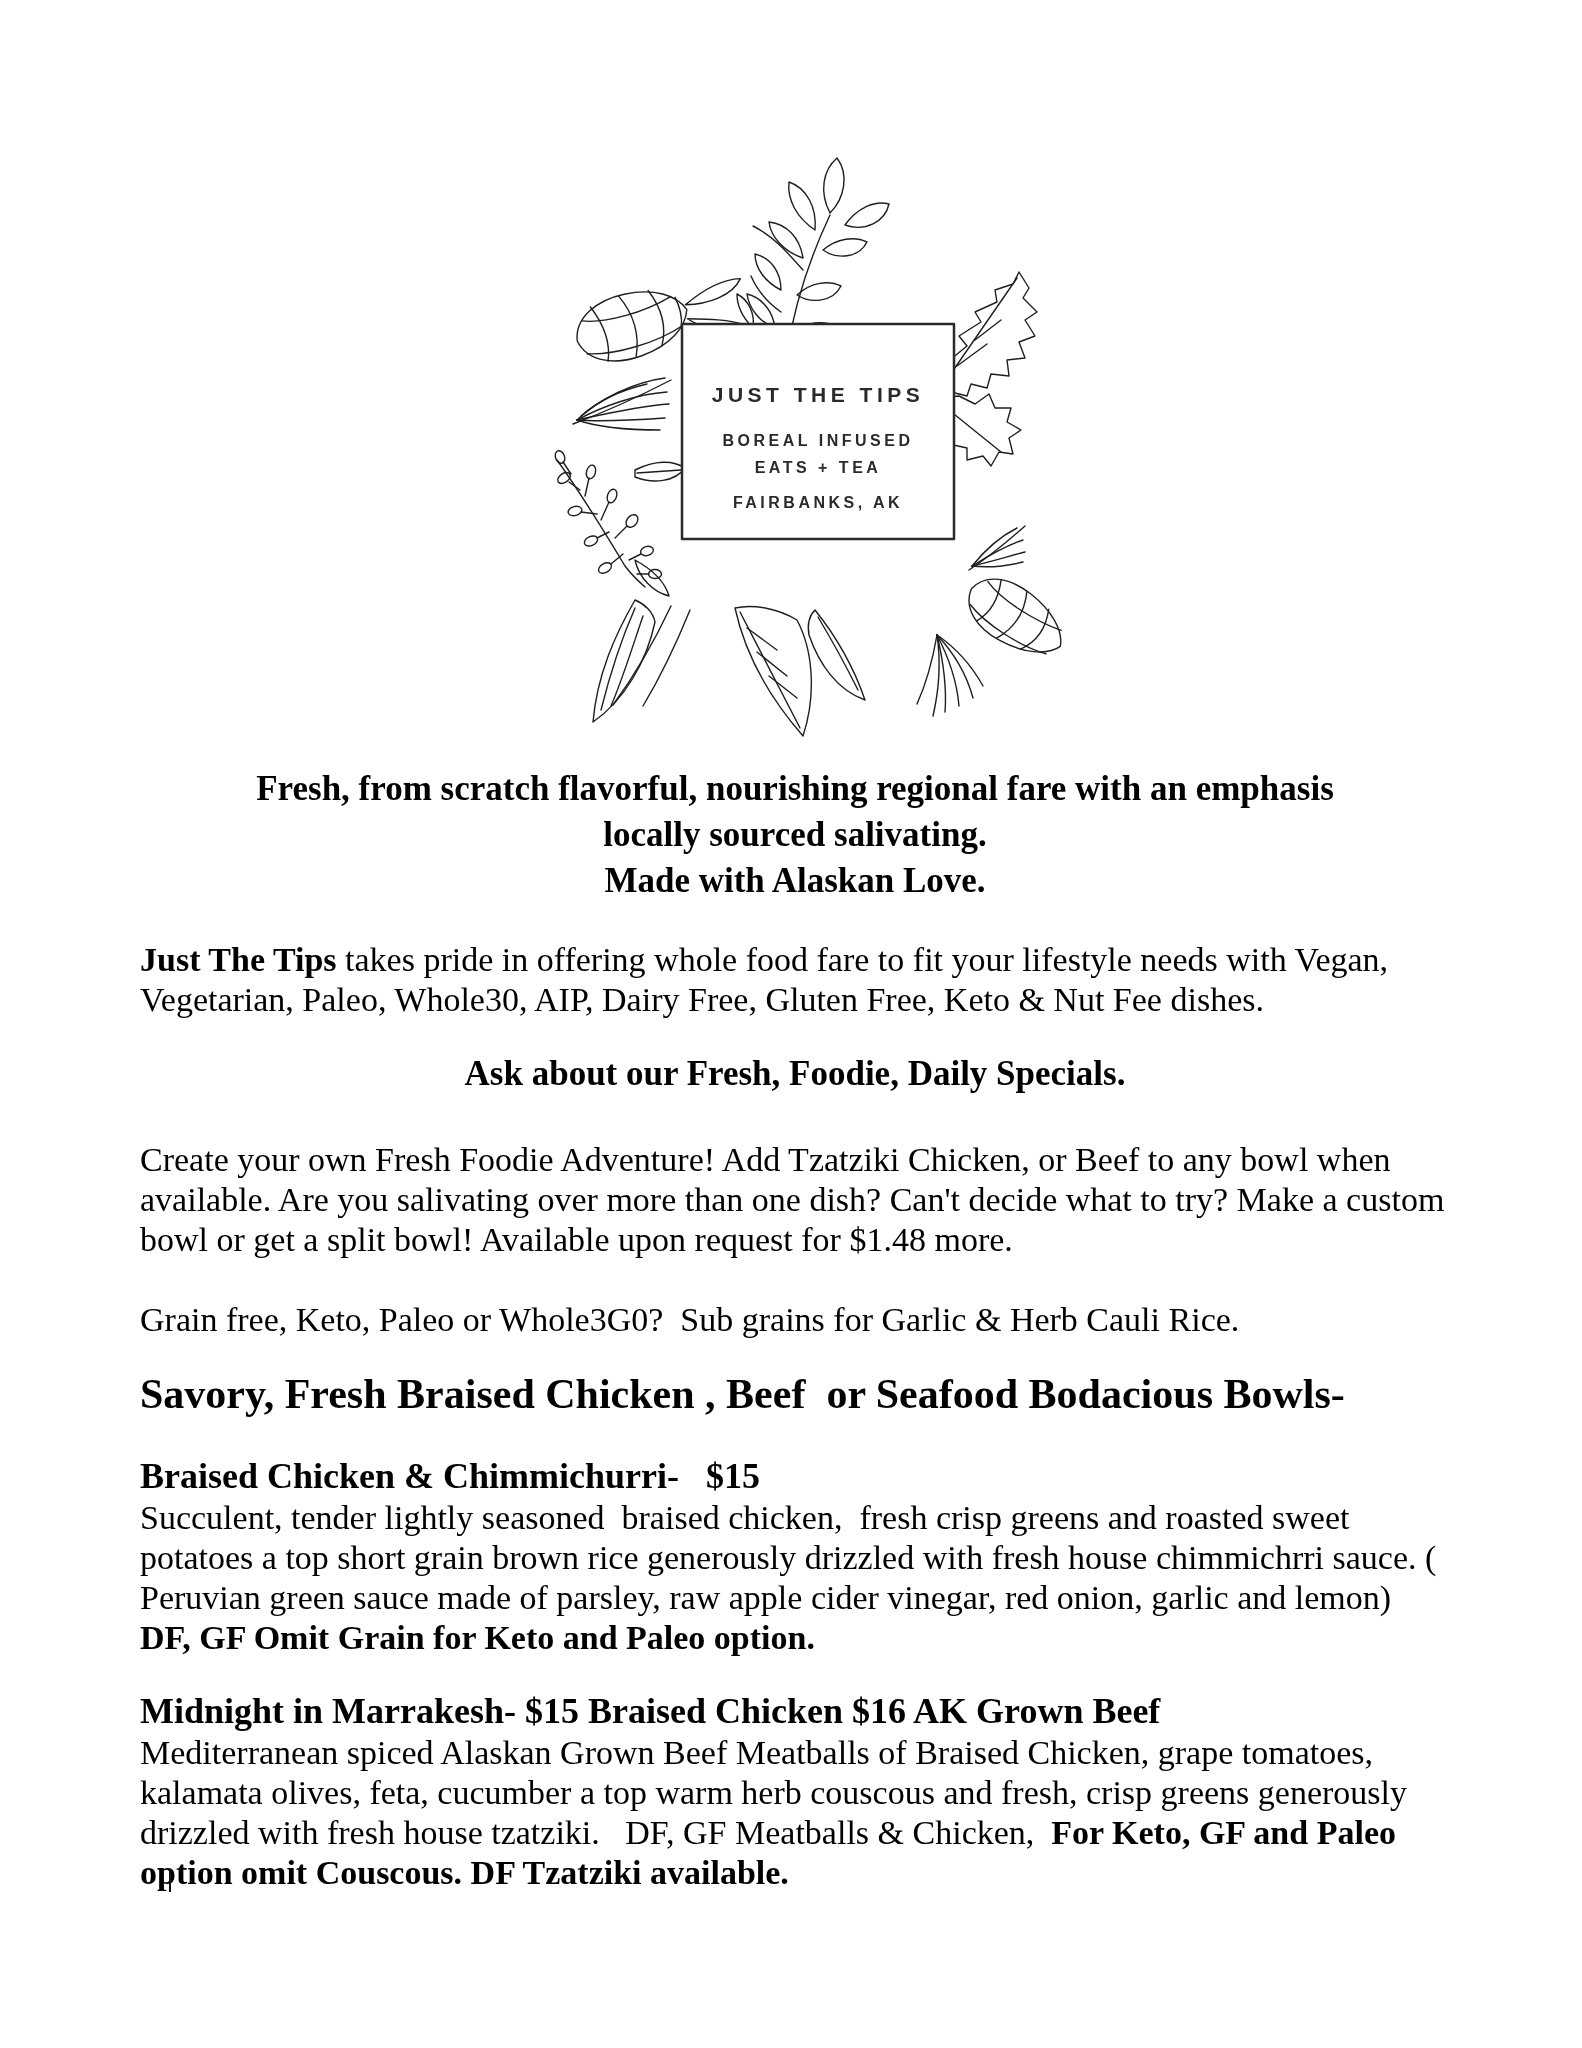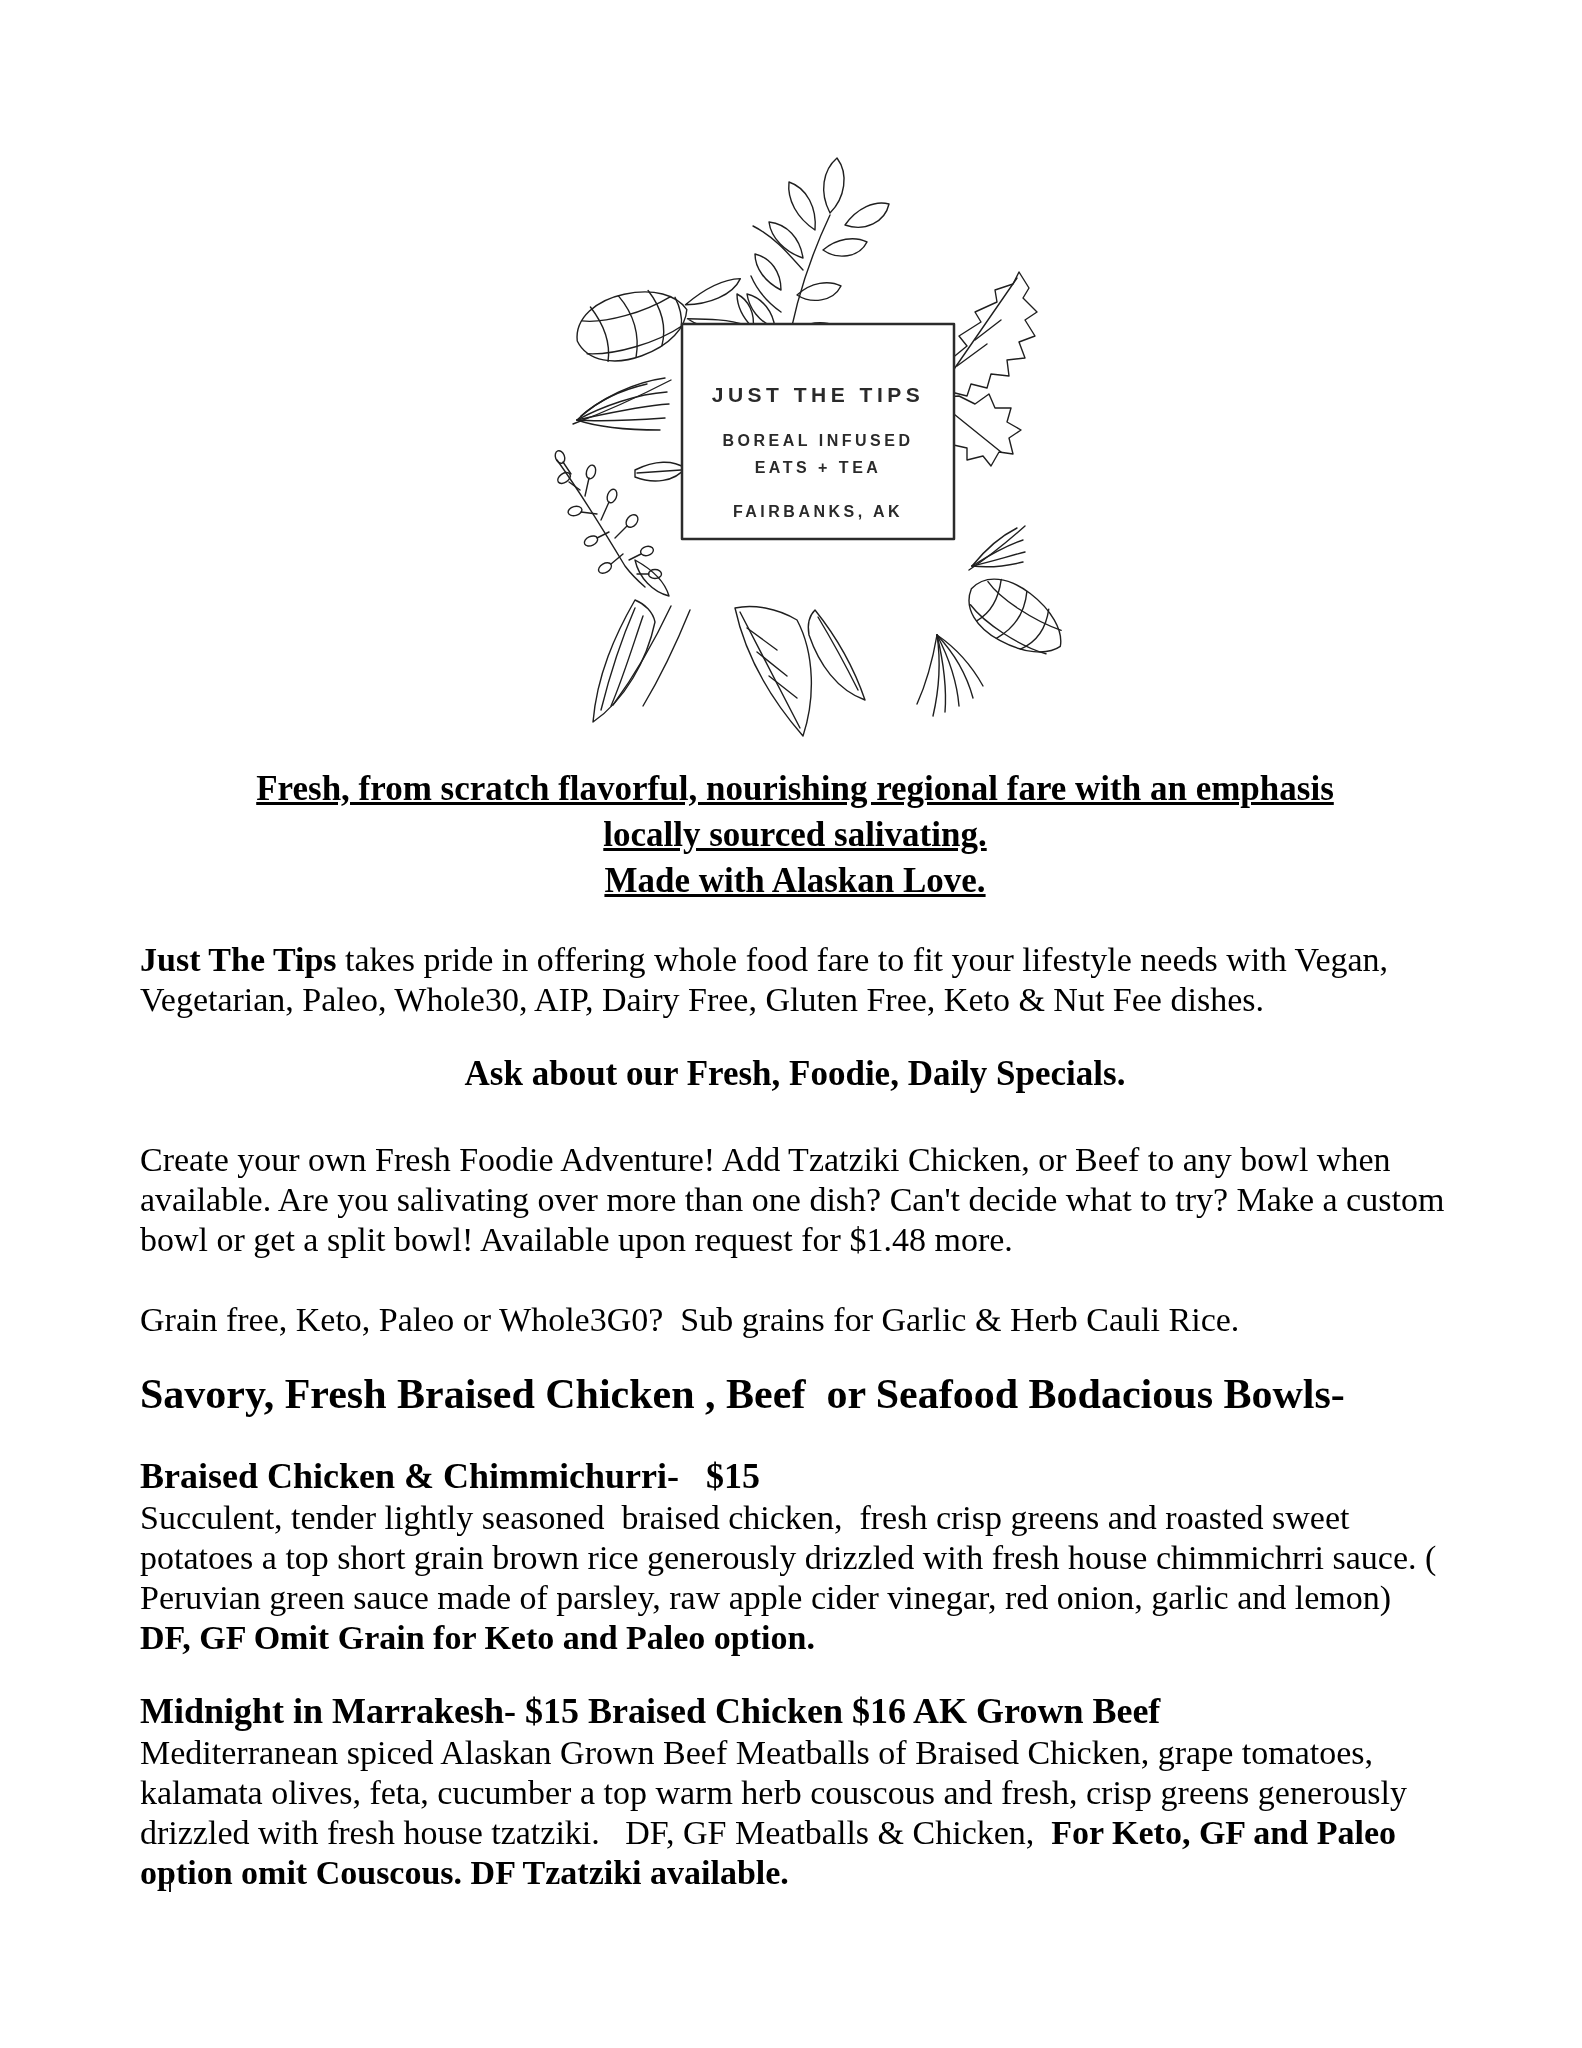--- a/index.html
+++ b/index.html
@@ -21,28 +21,28 @@
   }
   .logo-wrap svg { position:absolute; inset:0; }
   .logo-text {
     position:absolute; left:197px; width:272px;
     text-align:center;
     font-family:"Liberation Sans","DejaVu Sans",sans-serif;
     font-weight:600; color:#2a2a2a;
   }
   .logo-title    { top:253px; font-size:21px; letter-spacing:4.5px; line-height:24px; }
   .logo-subtitle { top:297px; font-size:16px; letter-spacing:3.5px; line-height:27px; }
-  .logo-location { top:372px; font-size:16px; letter-spacing:3.5px; line-height:20px; }
+  .logo-location { top:363px; font-size:16px; letter-spacing:3.5px; line-height:20px; }
 
   
   .content { margin:0 132px 0 140px; }
   .tl { white-space:pre-wrap; }
   .b  { font-weight:bold; }
 
-  .tagline { margin-top:16px; font-size:35px; line-height:46px; font-weight:bold; text-align:center;text-decoration:underline; }
+  .tagline { margin-top:16px; font-size:35px; line-height:46px; font-weight:bold; text-align:center; }
   .intro   { margin-top:36px; font-size:34px; line-height:40px; }
   .specials{ margin-top:32px; font-size:35px; line-height:44px; font-weight:bold; text-align:center; }
   .custom  { margin-top:44px; font-size:34px; line-height:40px; }
   .grain   { margin-top:40px; font-size:34px; line-height:40px; }
   .section-heading { margin-top:29px; font-size:42px; line-height:50px; font-weight:bold; white-space:pre-wrap; }
   .dish-title { font-size:36px; line-height:44px; font-weight:bold; white-space:pre-wrap; }
   .dish-title.first  { margin-top:35px; }
   .dish-title.second { margin-top:31px; }
   .desc { font-size:34px; line-height:40px; }
 

